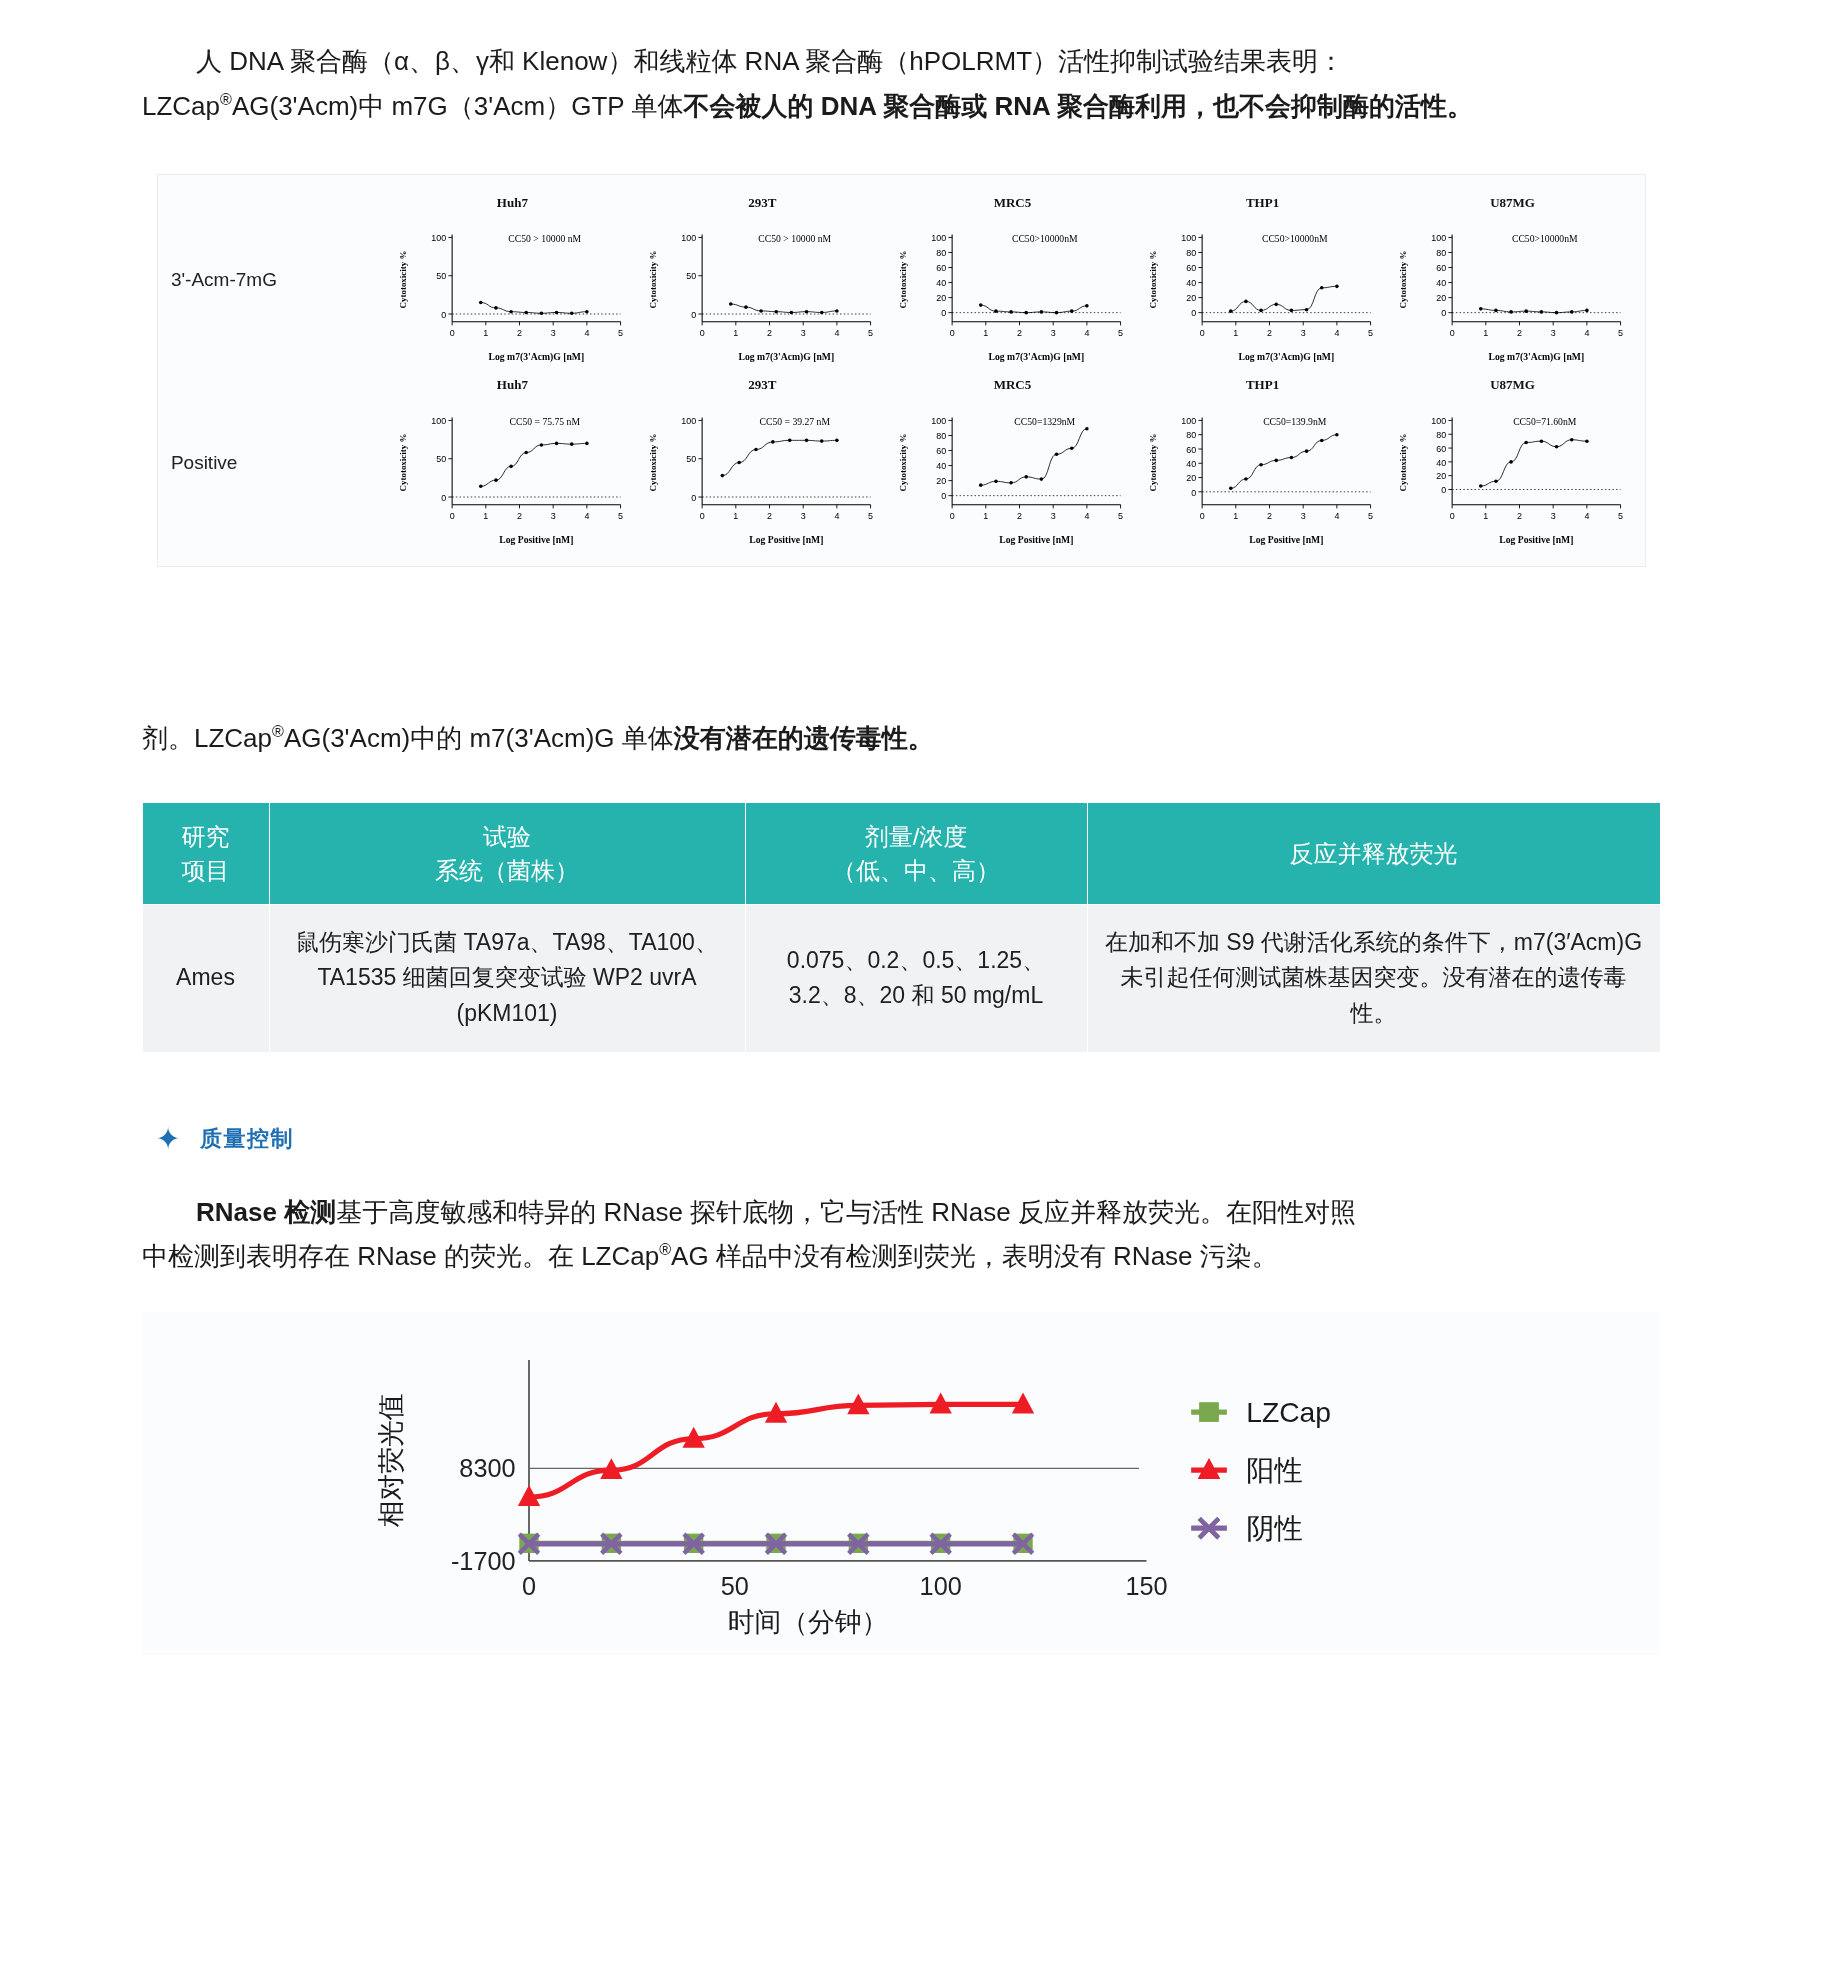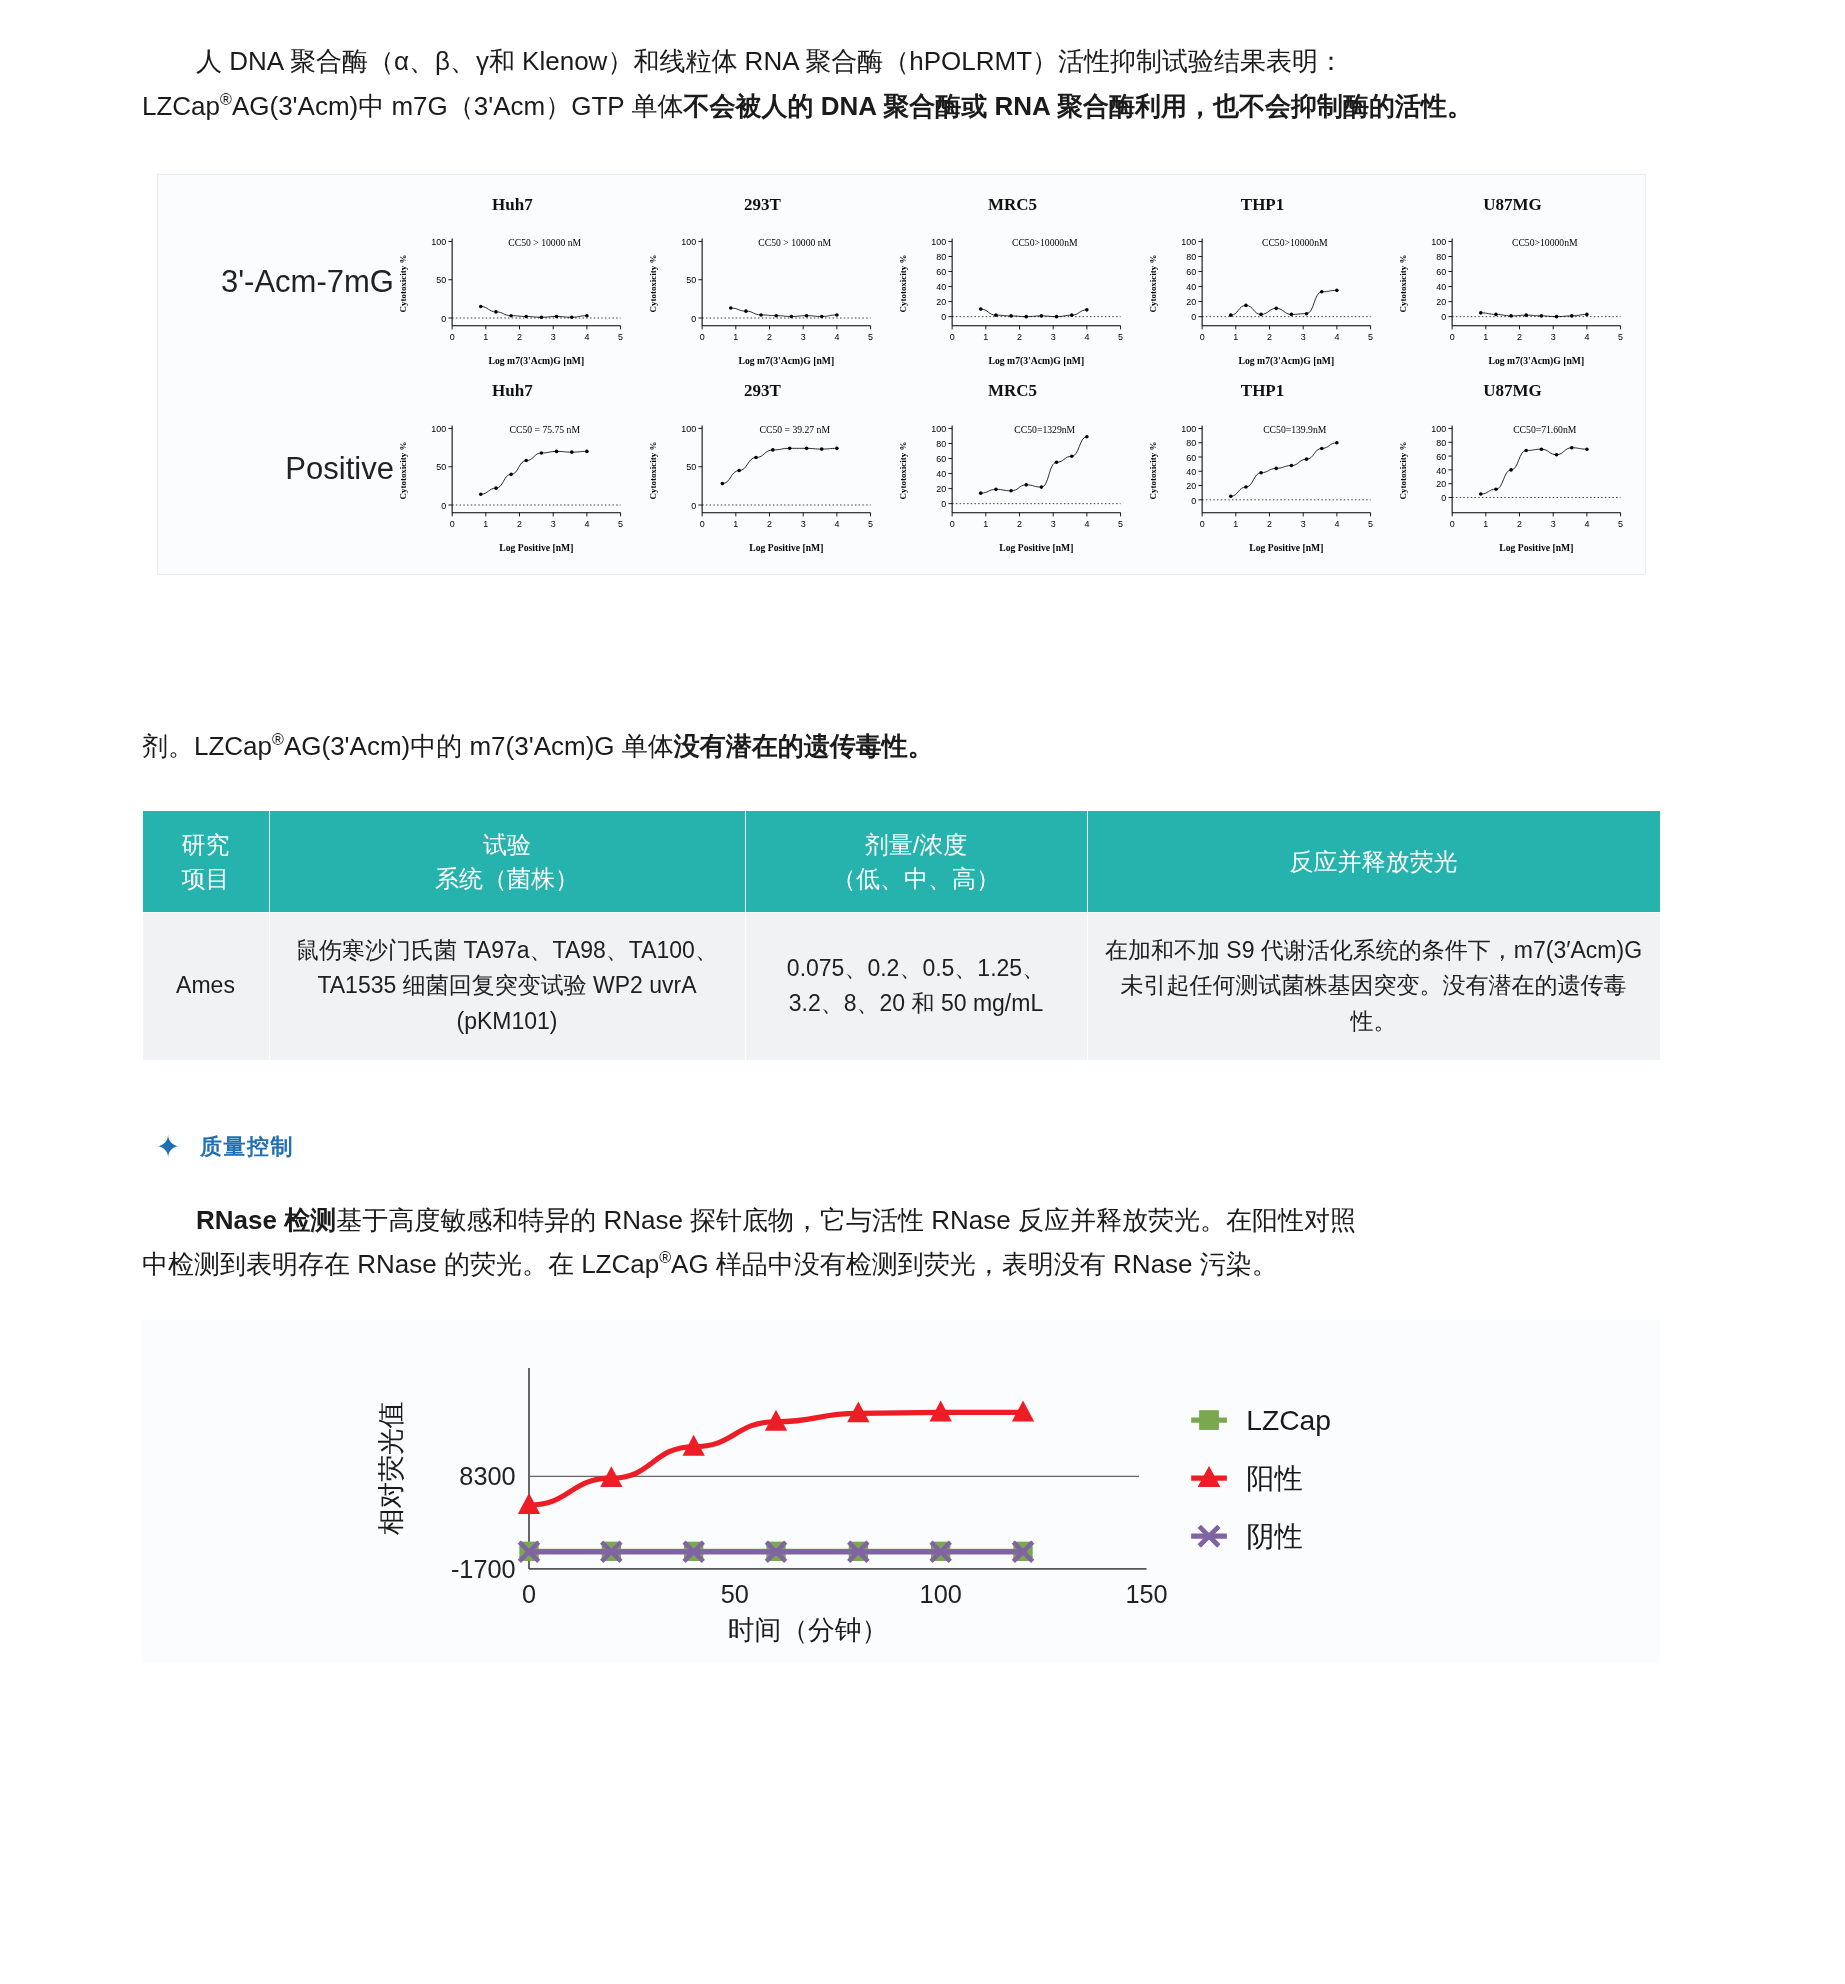--- a/index.html
+++ b/index.html
@@ -45,38 +45,38 @@
     padding: 19.4px 13.4px 18px 13.4px;
   }
   .fig-row {
     display: flex;
     align-items: center;
   }
   .fig-row + .fig-row { margin-top: 12px; }
   .row-label {
     width: 223px;
     flex: 0 0 223px;
-    text-align: right;
-    font-size: 31px;
+    text-align: left;
+    font-size: 19px;
     color: #222;
   }
   .charts {
     display: flex;
     flex: 1 1 auto;
     justify-content: space-between;
   }
   .mini {
     width: 237px;
     box-sizing: border-box;
   }
   .mini-title {
     text-align: center;
     font-family: "Liberation Serif", serif;
     font-weight: bold;
-    font-size: 17px;
+    font-size: 13px;
     color: #111;
     margin-bottom: 1.5px;
   }
   .mini svg { display: block; }
 
   
   .p2 { margin-top: 104px; }
 
   
   table.ames {

